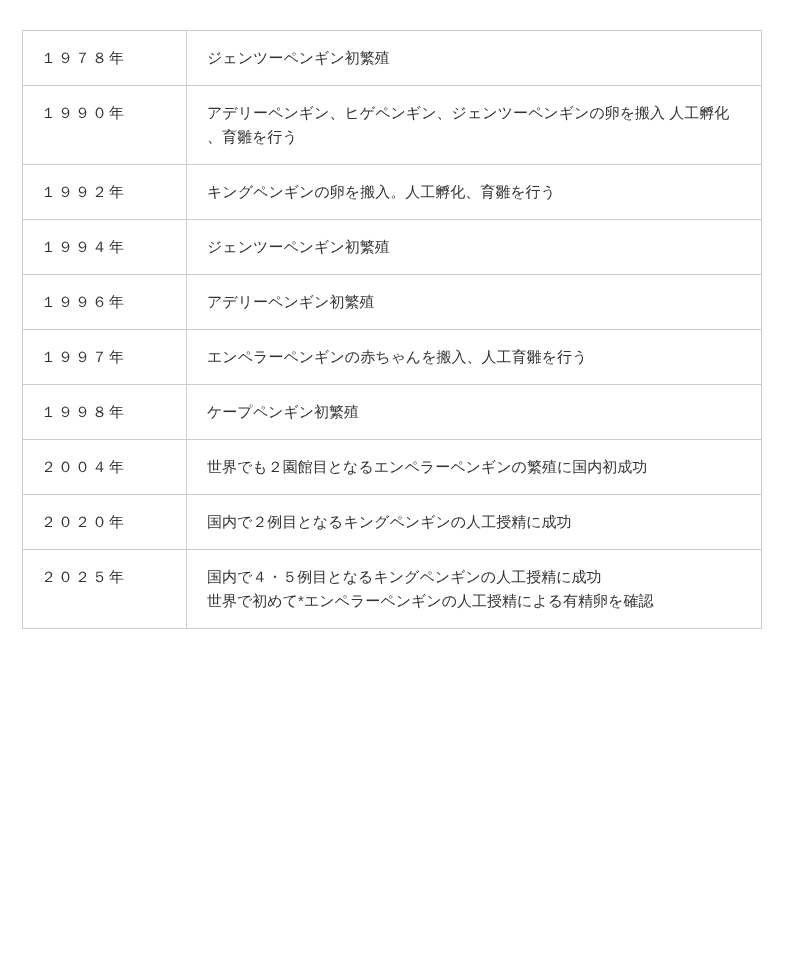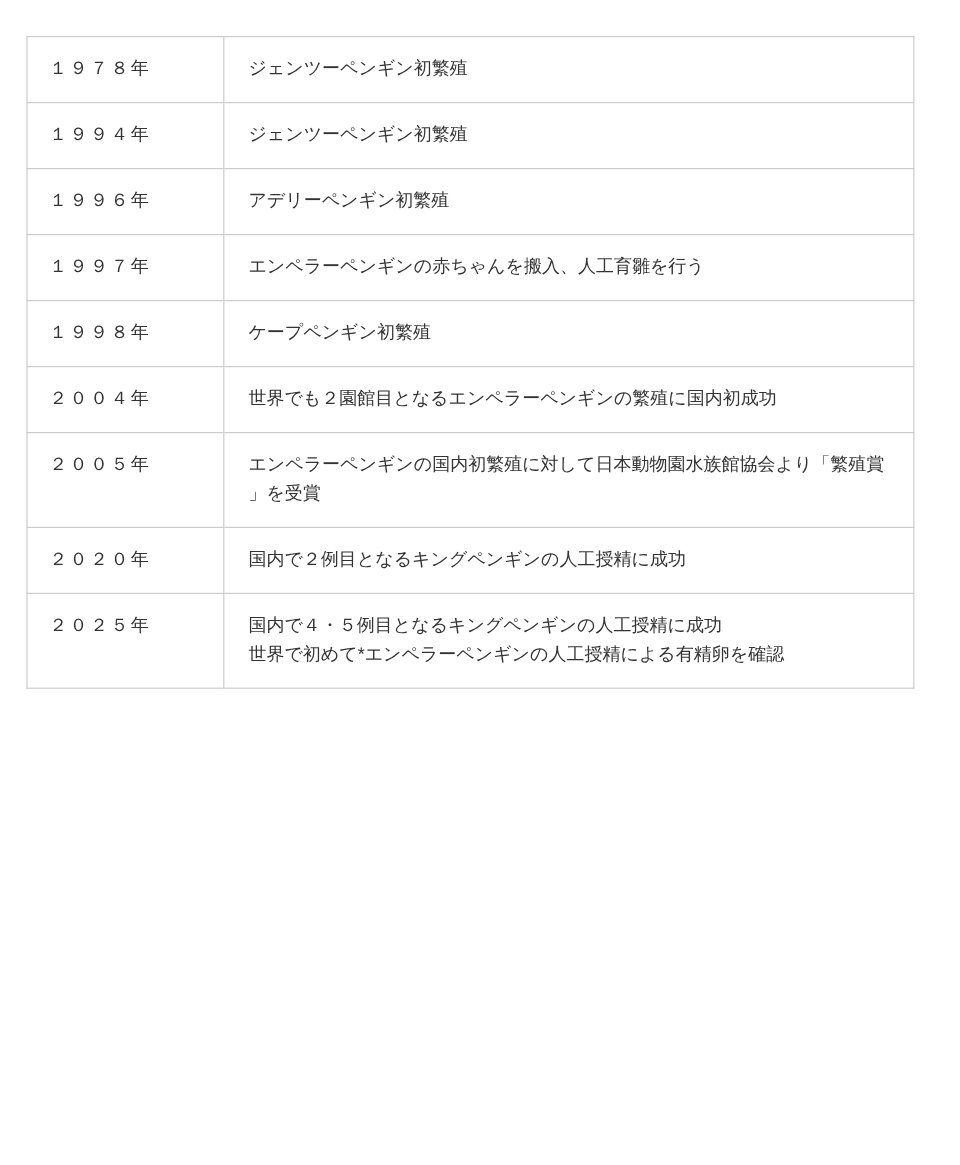--- a/index.html
+++ b/index.html
@@ -45,45 +45,49 @@
 <body>
 
 <div class="page">
   <table class="history-table">
     <tbody>
       <tr>
         <td class="year-cell">１９７８年</td>
         <td class="event-cell">ジェンツーペンギン初繁殖</td>
       </tr>
       <tr>
+        <td class="year-cell">１９９０年</td>
+        <td class="event-cell">アデリーペンギン、ヒゲペンギン、ジェンツーペンギンの卵を搬入 人工孵化
+、育雛を行う</td>
+      </tr>
+      <tr>
+        <td class="year-cell">１９９２年</td>
+        <td class="event-cell">キングペンギンの卵を搬入。人工孵化、育雛を行う</td>
+      </tr>
+      <tr>
         <td class="year-cell">１９９４年</td>
         <td class="event-cell">ジェンツーペンギン初繁殖</td>
       </tr>
       <tr>
         <td class="year-cell">１９９６年</td>
         <td class="event-cell">アデリーペンギン初繁殖</td>
       </tr>
       <tr>
         <td class="year-cell">１９９７年</td>
         <td class="event-cell">エンペラーペンギンの赤ちゃんを搬入、人工育雛を行う</td>
       </tr>
       <tr>
         <td class="year-cell">１９９８年</td>
         <td class="event-cell">ケープペンギン初繁殖</td>
       </tr>
       <tr>
         <td class="year-cell">２００４年</td>
         <td class="event-cell">世界でも２園館目となるエンペラーペンギンの繁殖に国内初成功</td>
       </tr>
       <tr>
-        <td class="year-cell">２００５年</td>
-        <td class="event-cell">エンペラーペンギンの国内初繁殖に対して日本動物園水族館協会より「繁殖賞
-」を受賞</td>
-      </tr>
-      <tr>
         <td class="year-cell">２０２０年</td>
         <td class="event-cell">国内で２例目となるキングペンギンの人工授精に成功</td>
       </tr>
       <tr>
         <td class="year-cell">２０２５年</td>
         <td class="event-cell">国内で４・５例目となるキングペンギンの人工授精に成功
 世界で初めて*エンペラーペンギンの人工授精による有精卵を確認</td>
       </tr>
     </tbody>
   </table>

